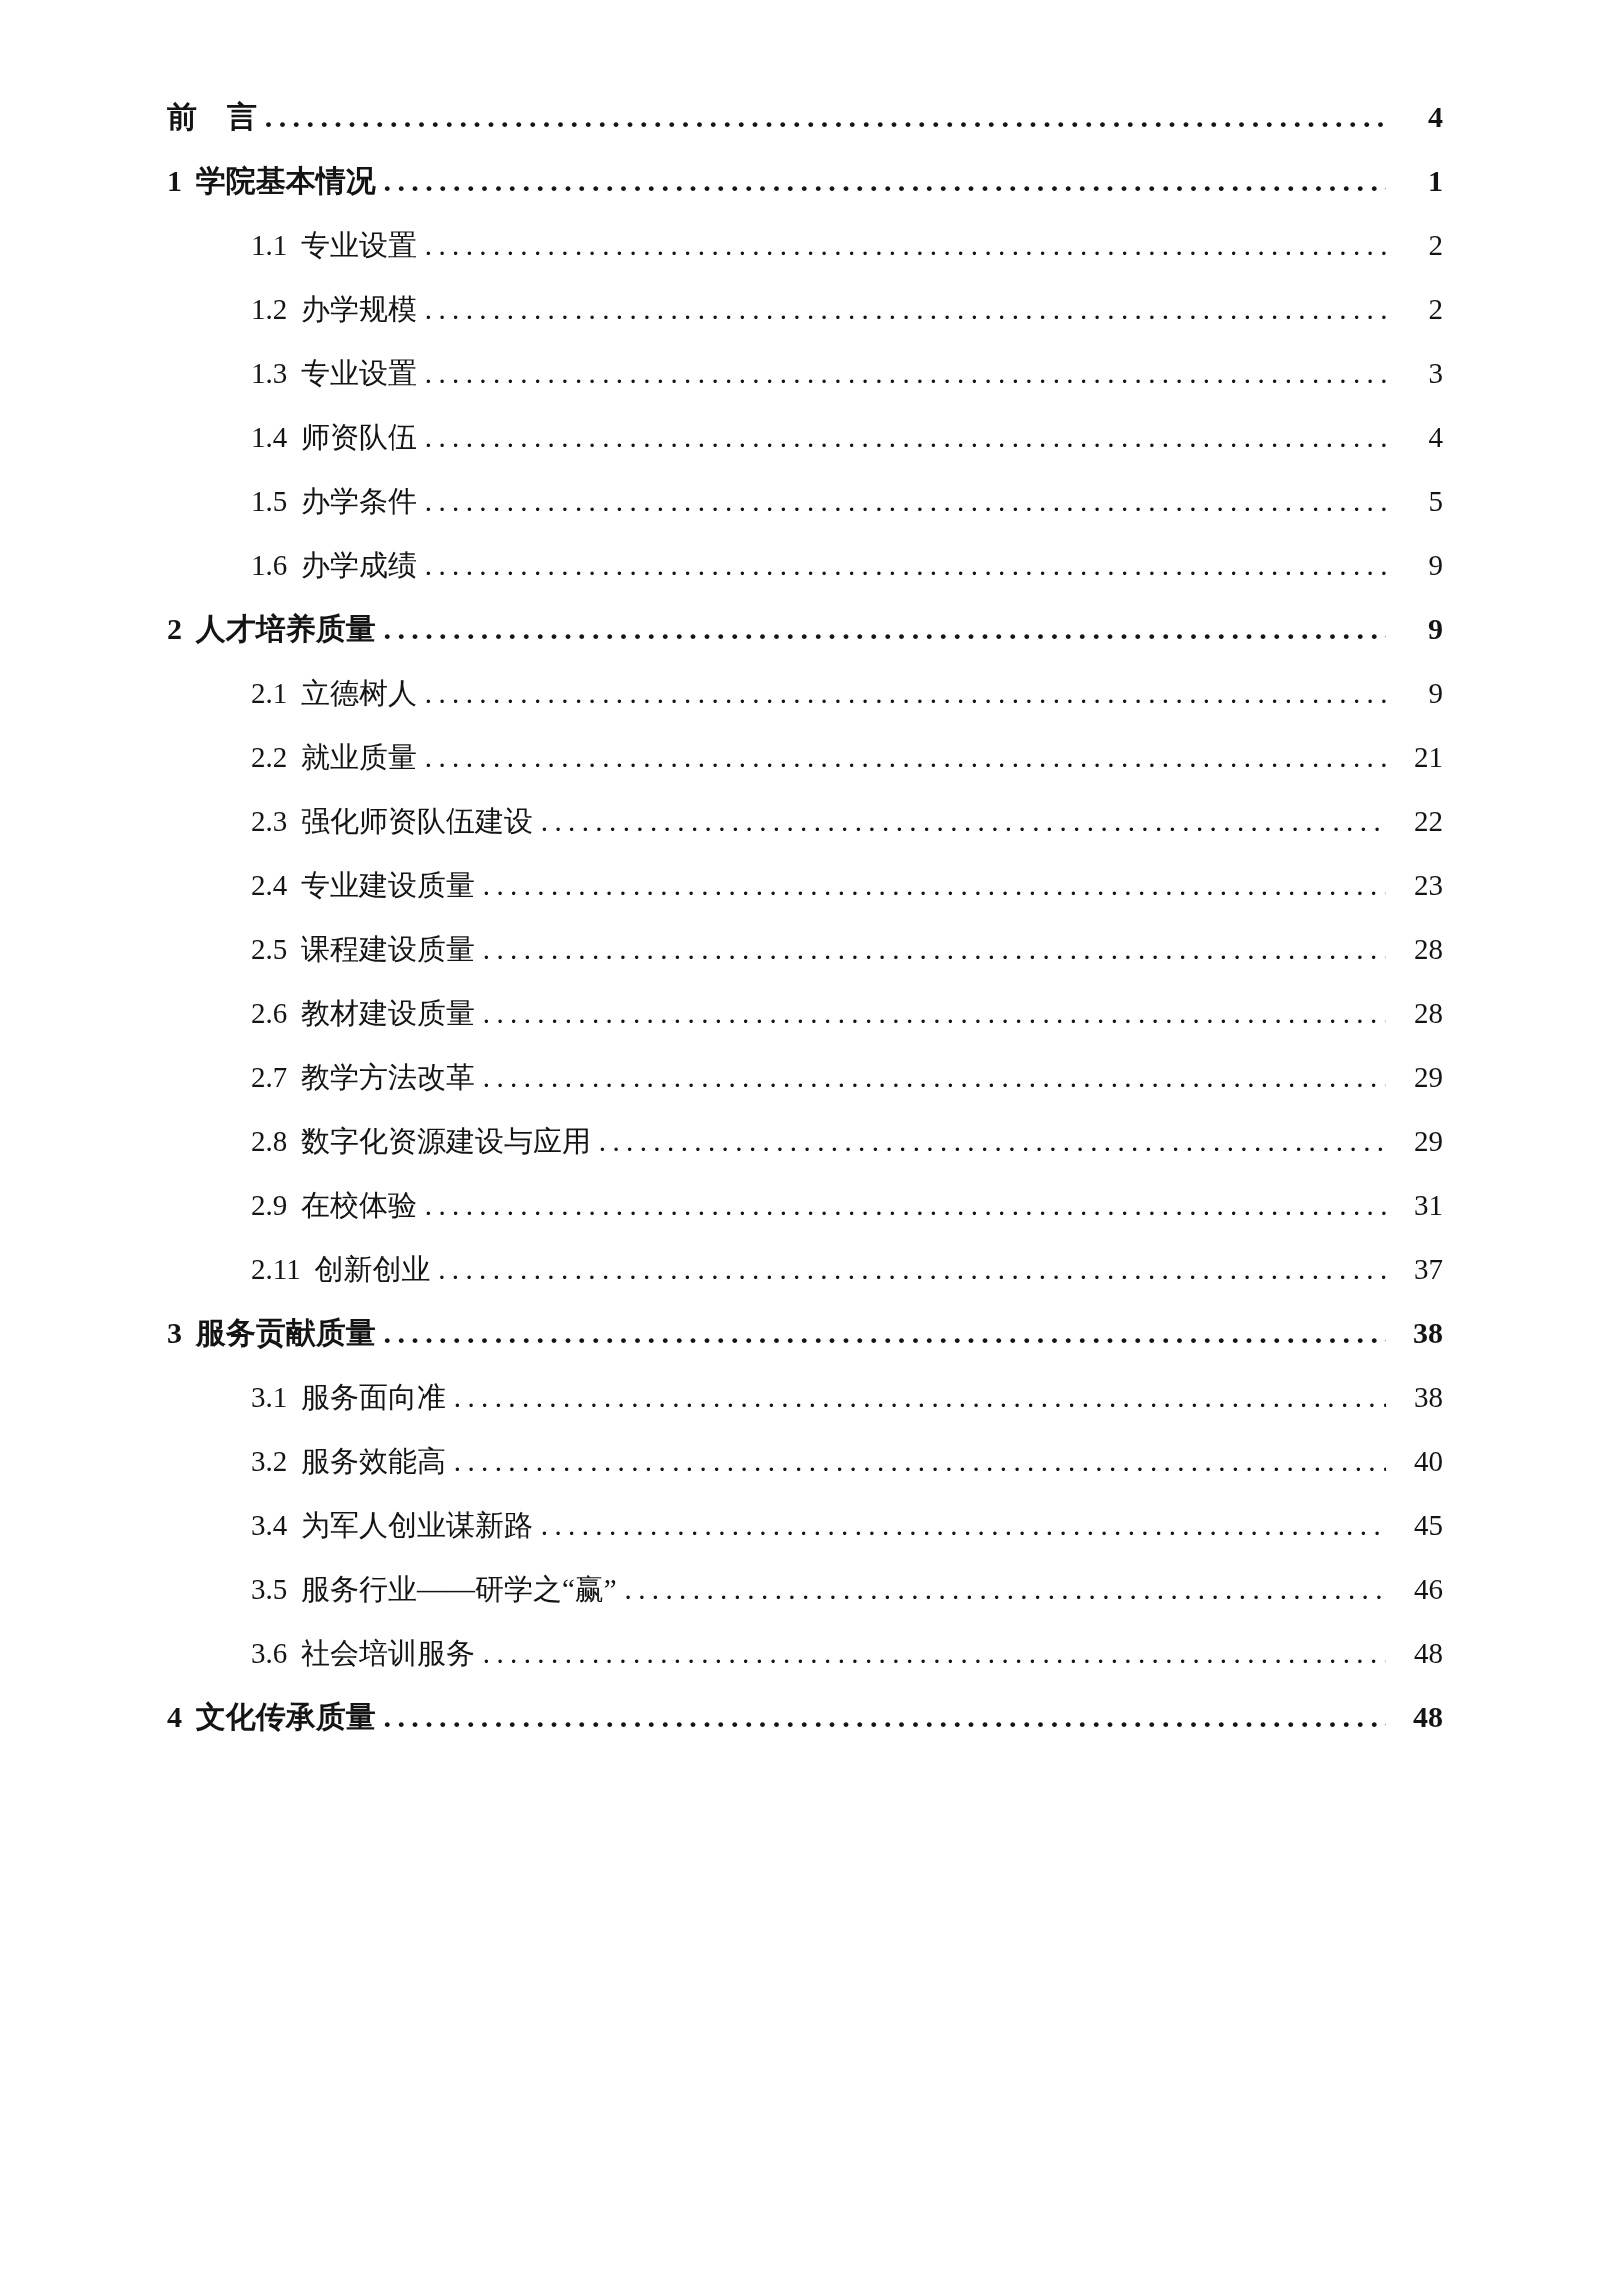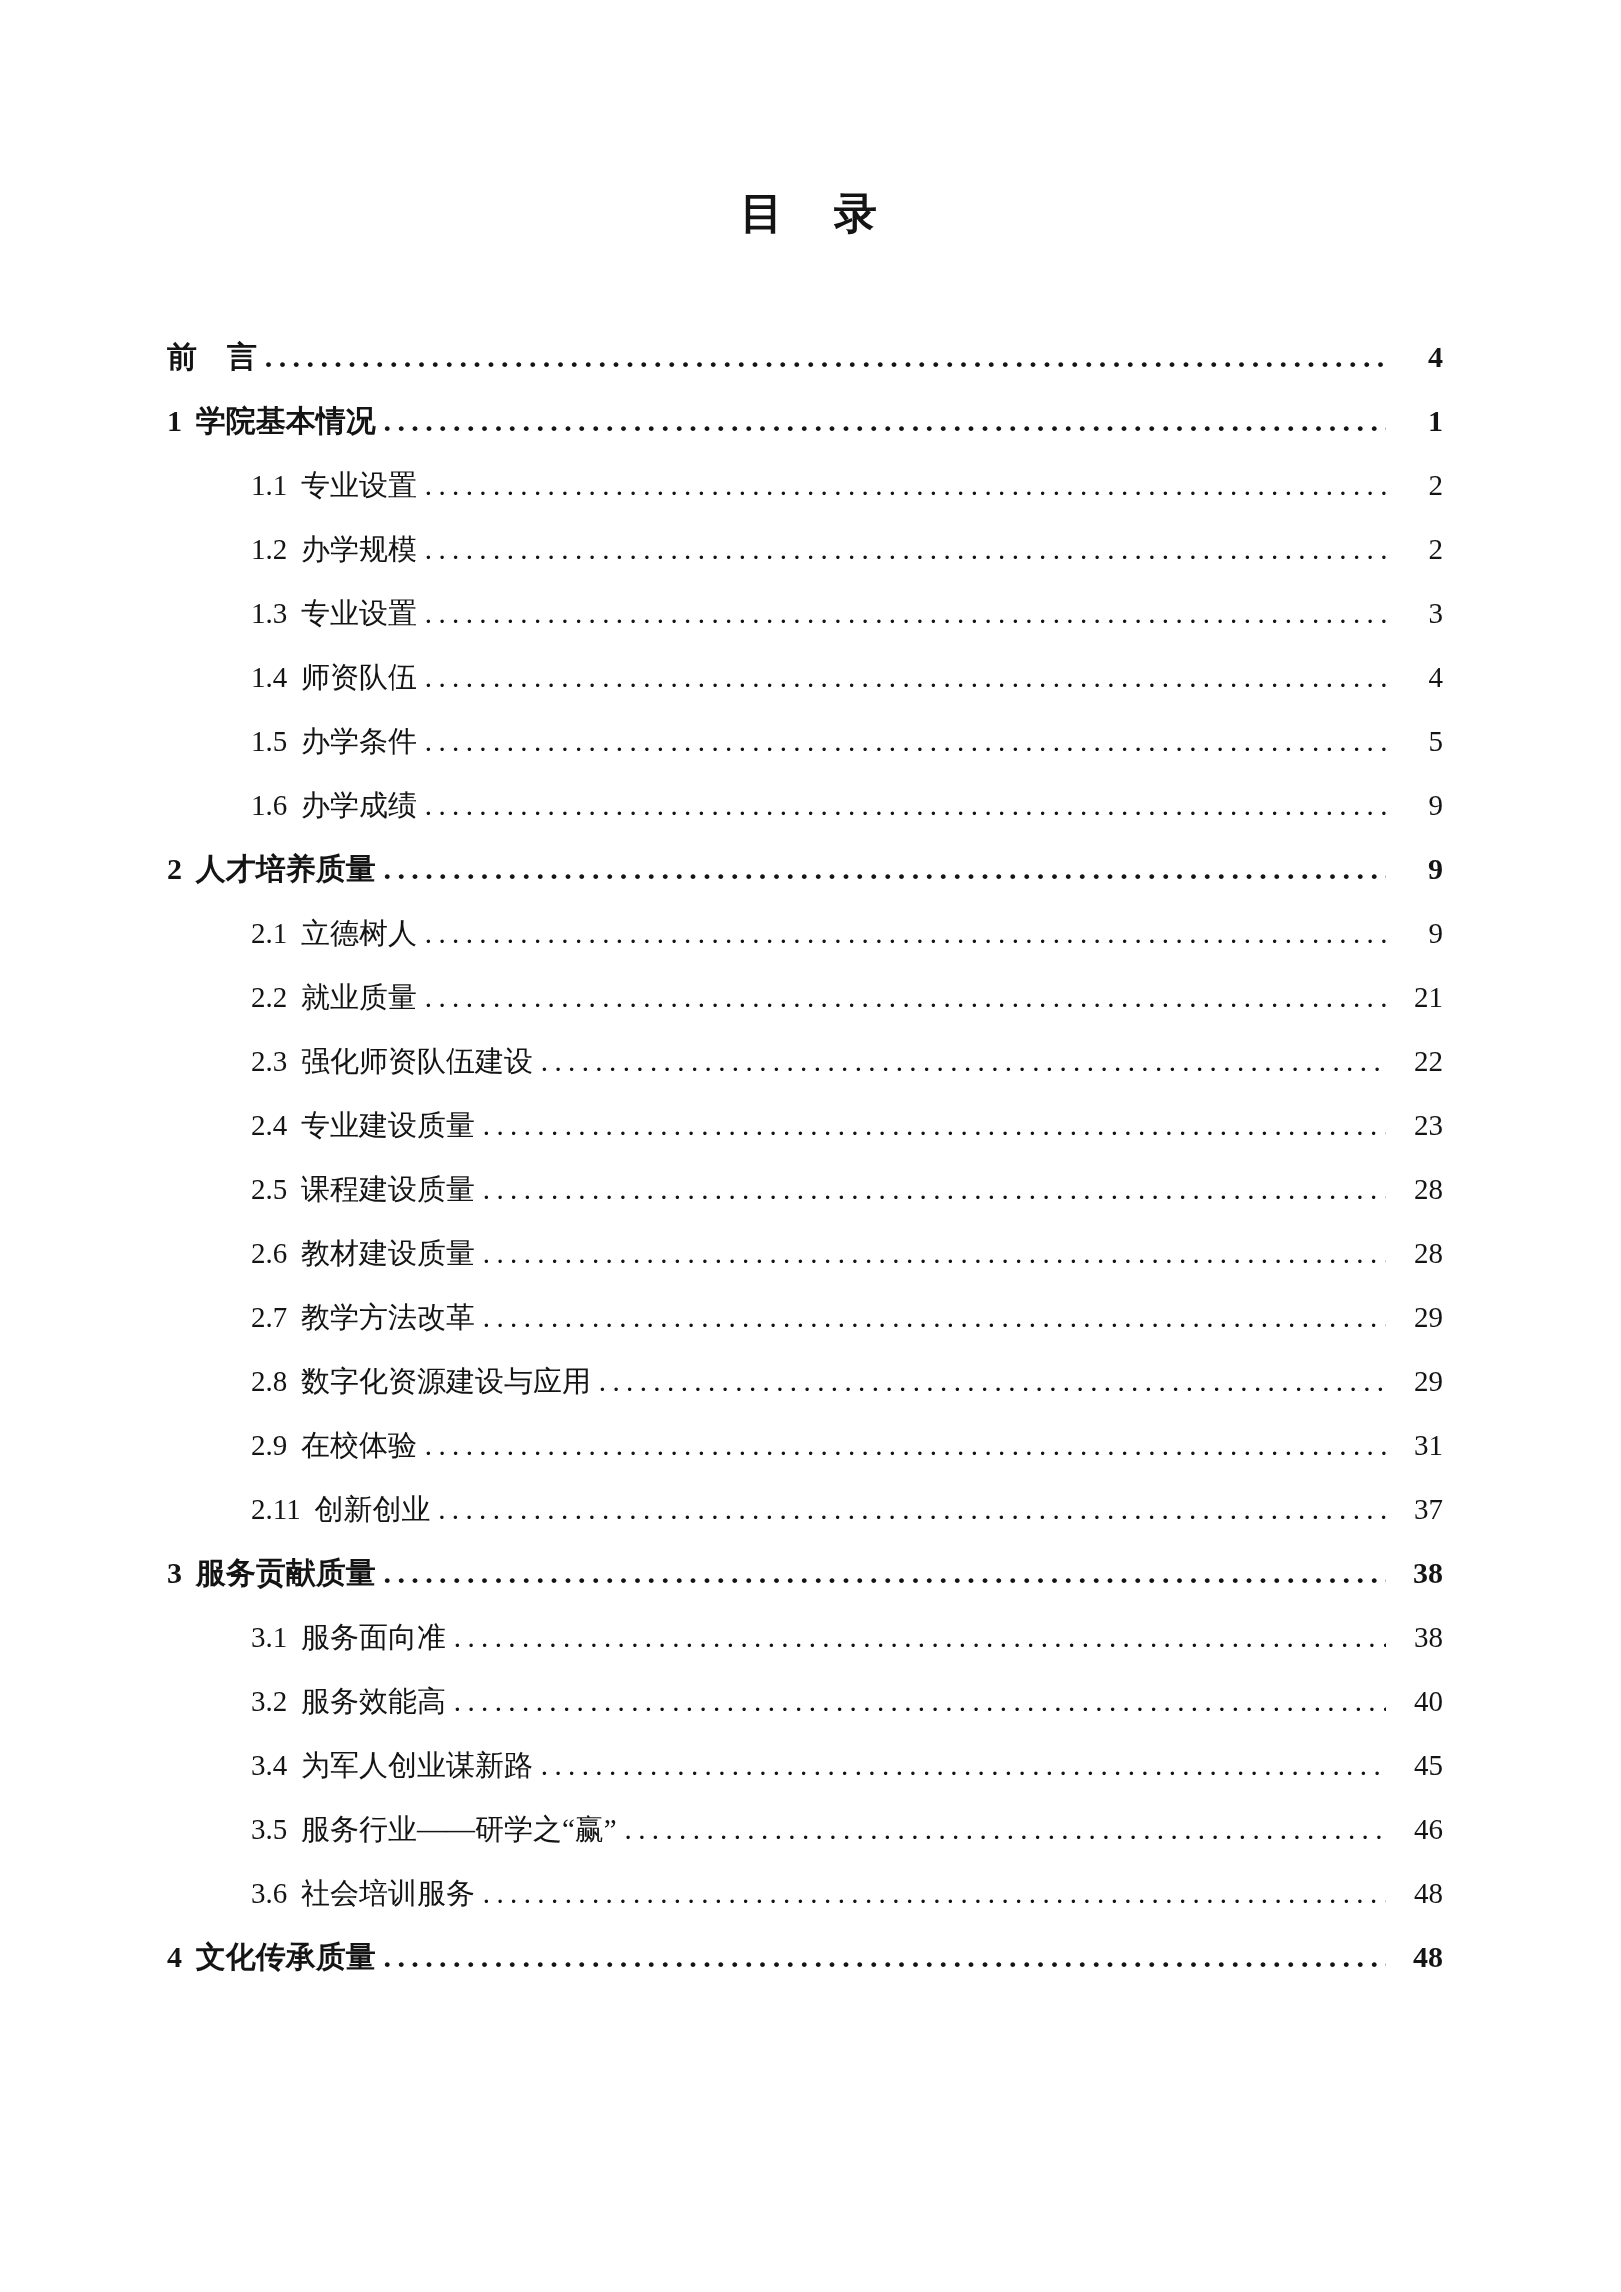--- a/index.html
+++ b/index.html
@@ -61,21 +61,20 @@
     margin-left:15.7px;
     min-width:41px;
     text-align:right;
     font-family:"Liberation Serif",serif;
   }
 </style>
 </head>
 <body>
 
 <div class="page">
-  <h1 class="doc-title">目　录</h1>
   <div class="toc" id="toc">
       <div class="row lvl1">
         <span class="num"></span>
         <span class="ttl">前　言</span>
         <span class="dots"></span>
         <span class="pg">4</span>
       </div>
       <div class="row lvl1">
         <span class="num">1</span>
         <span class="ttl">学院基本情况</span>

